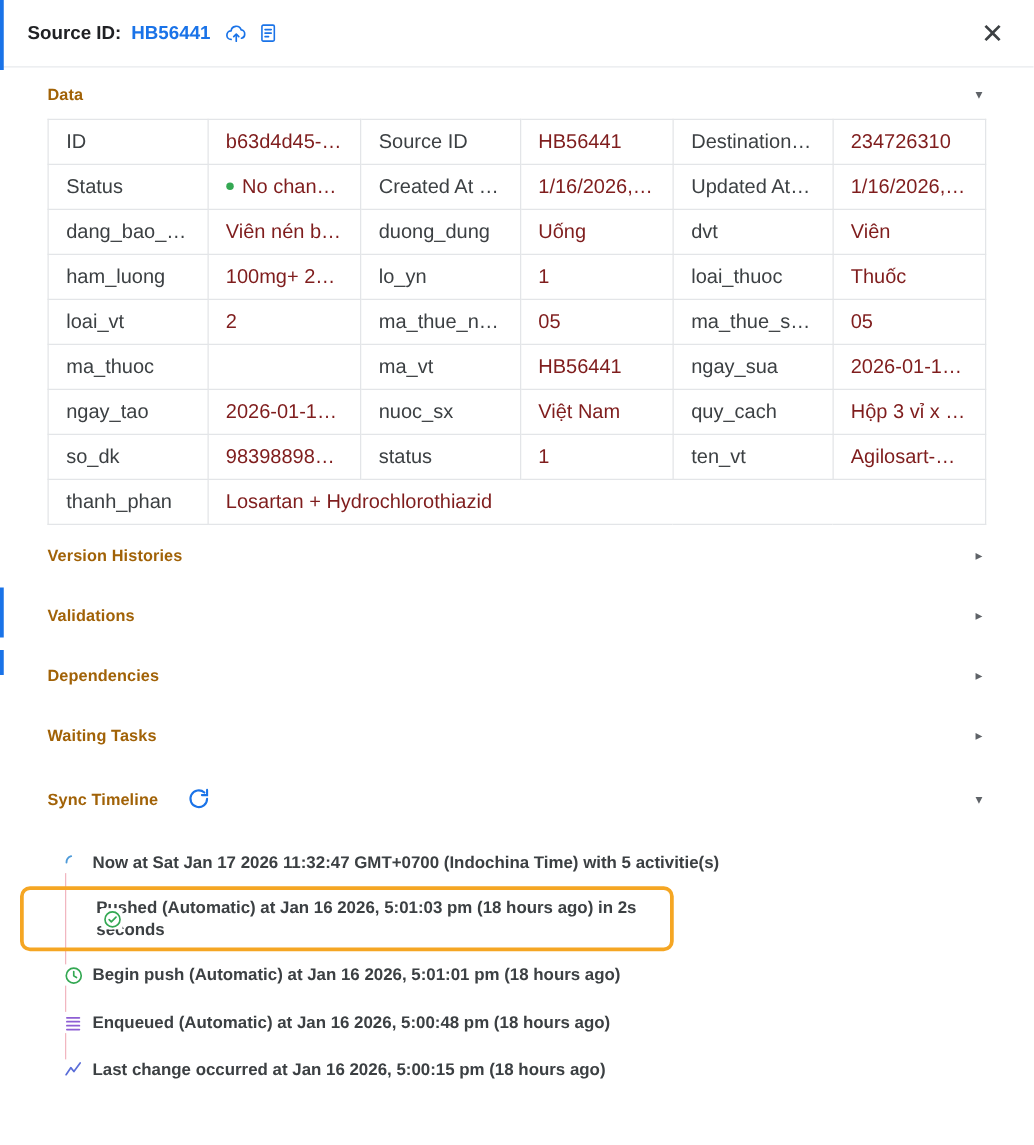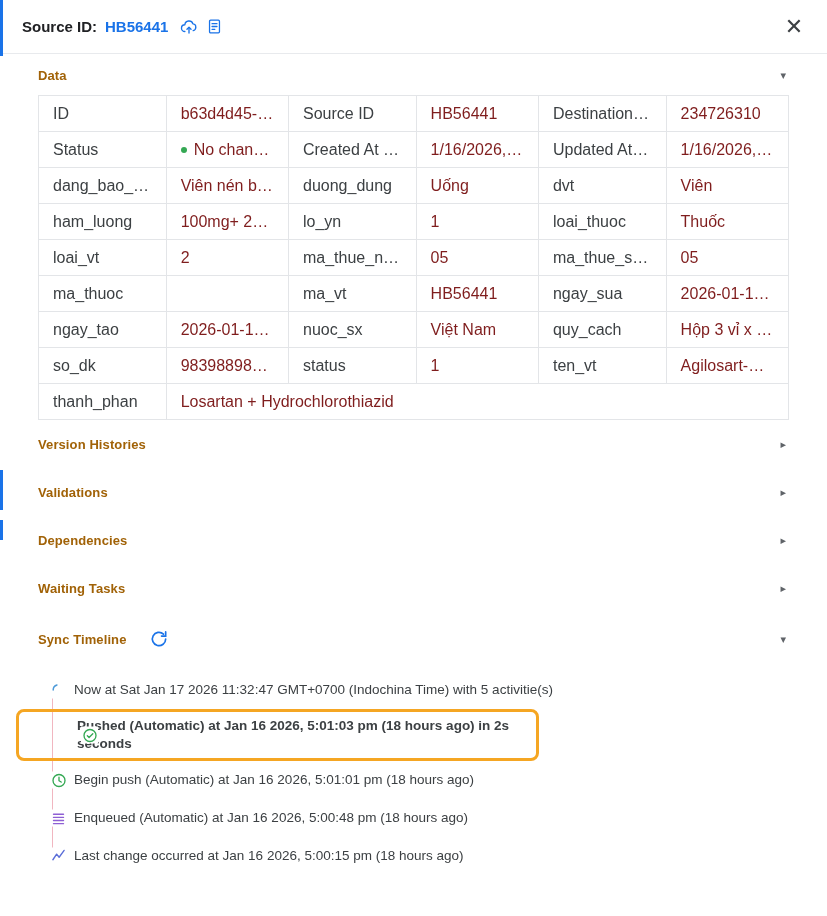--- a/index.html
+++ b/index.html
@@ -168,21 +168,21 @@
   }
   .tl-icon {
     position: absolute;
     left: 6px;
     top: 50%;
     transform: translateY(-50%);
     width: 17px; height: 17px;
     display: flex; align-items: center; justify-content: center;
     background: #ffffff;
   }
-  .tl-text { line-height: 1.3; }
+  .tl-text { line-height: 1.3; font-weight: bold; }
   .tl-bold { font-weight: bold; }
 
   .highlight-box {
     position: relative;
     border: 3px solid #f5a623;
     border-radius: 8px;
     margin-left: -28px;
     margin-right: 250px;
     padding-left: 28px;
     padding-top: 2px;

